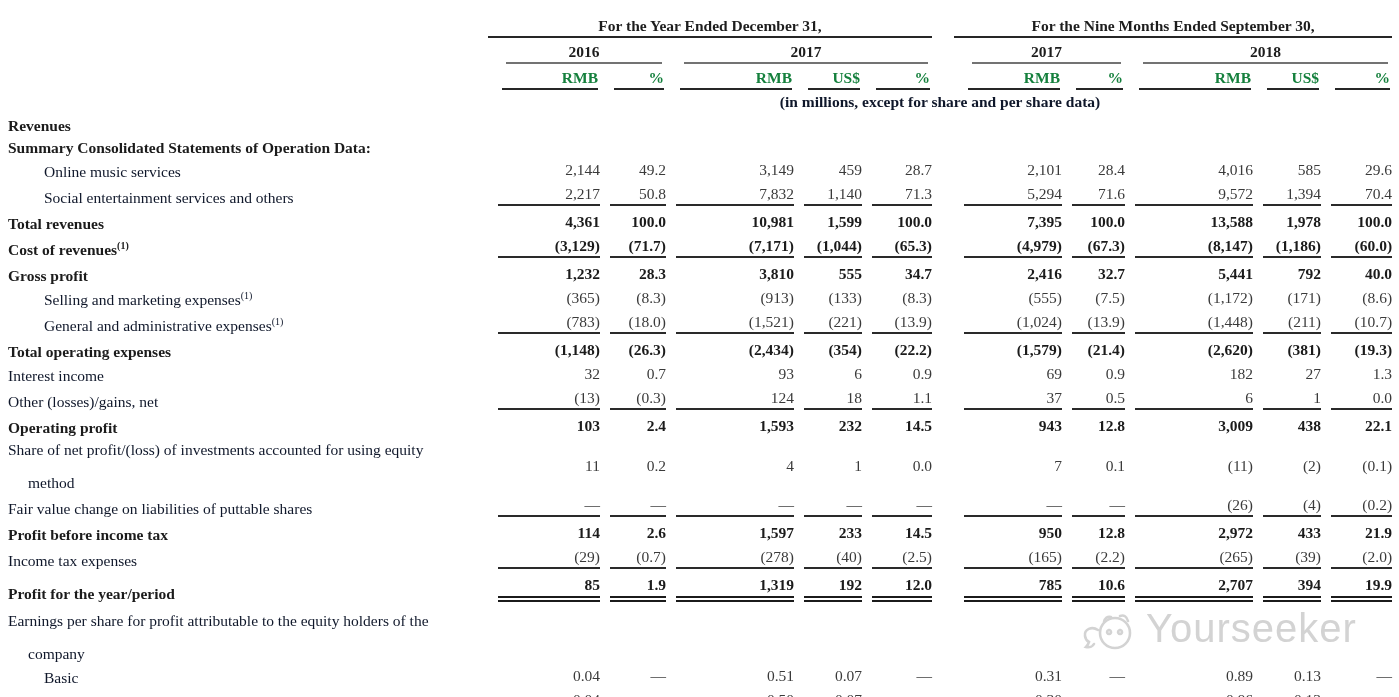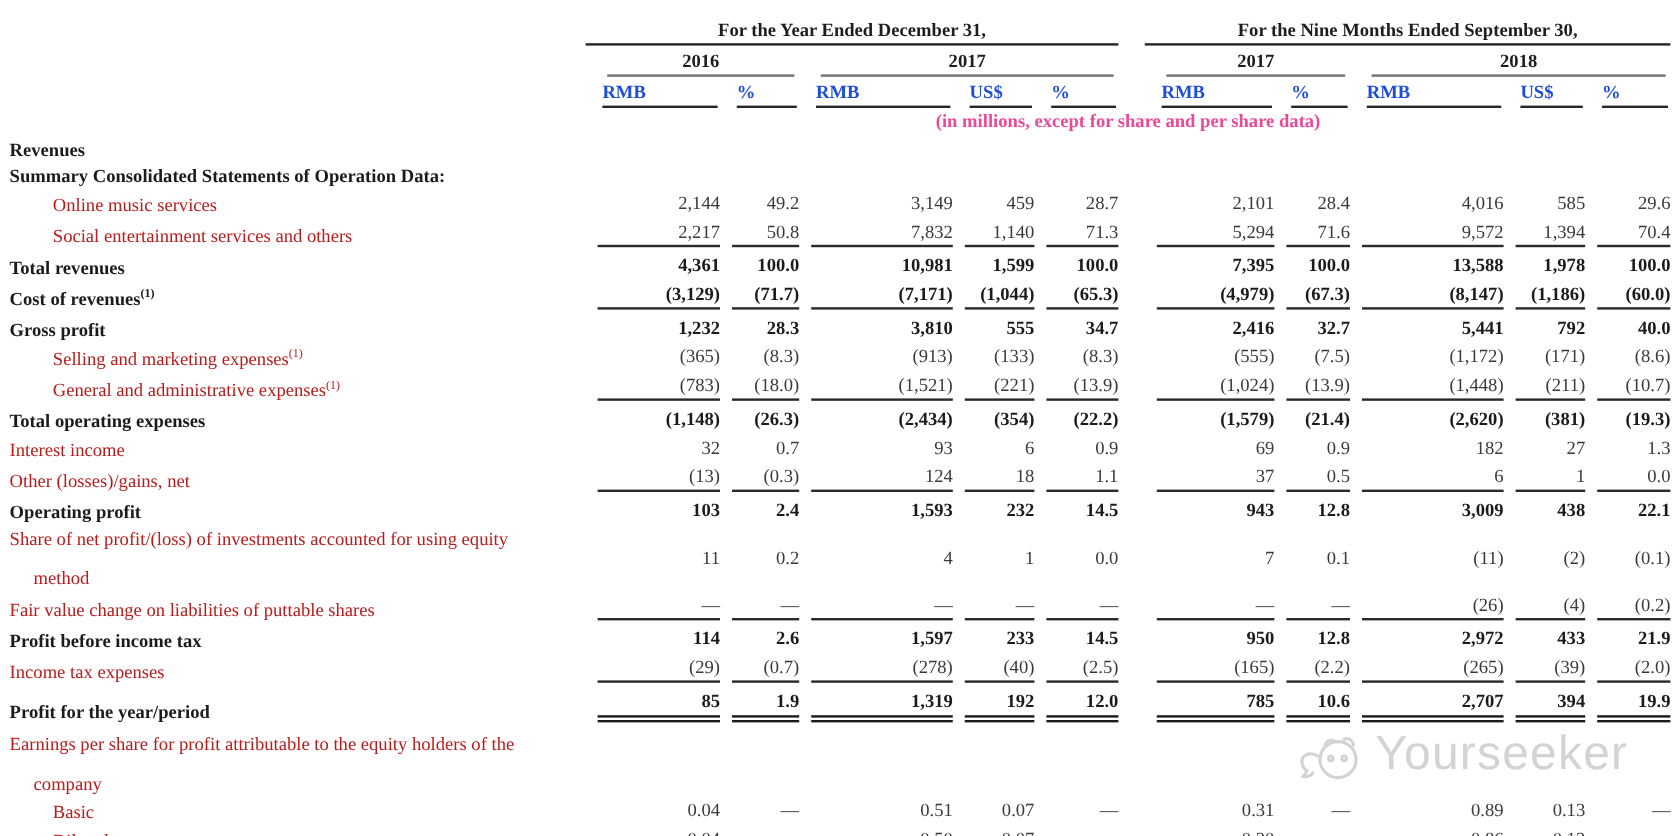--- a/index.html
+++ b/index.html
@@ -10,26 +10,26 @@
 
   table { border-collapse:collapse; table-layout:fixed; width:1392px; }
   td, th { font-size:15.5px; line-height:17px; vertical-align:bottom;
            padding:3px 0 2px 0; white-space:nowrap; font-weight:normal; }
 
   
   th.grp  { text-align:center; font-weight:bold; color:#1d1d1d; }
   th.grp .u  { display:block; border-bottom:2px solid #262626; padding-bottom:2px; }
   th.yr   { text-align:center; font-weight:bold; color:#1d1d1d; }
   th.yr .u   { display:block; border-bottom:2px solid #737373; padding-bottom:2px; margin:0 4px 0 18px; }
-  th.ch   { text-align:left; font-weight:bold; color:#1d4ed8; }
+  th.ch   { text-align:right; font-weight:bold; color:#15803d; }
   th.ch .u   { display:block; border-bottom:2px solid #262626; padding-bottom:2px; margin:0 2px 0 14px; }
-  th.note { text-align:center; font-weight:bold; color:#ec4899; padding-top:1px; padding-bottom:4px; }
+  th.note { text-align:center; font-weight:bold; color:#0f172a; padding-top:1px; padding-bottom:4px; }
 
   
-  td.lbl { text-align:left; color:#b91c1c; }
+  td.lbl { text-align:left; color:#0f172a; }
   td.lbl.ind0 { padding-left:8px; }
   td.lbl.ind1 { padding-left:44px; }
   td.lbl .wrap2 { padding-left:20px;margin-top:16px; }
   td.lbl.ind0 .wrap2 { padding-left:20px; }
   td.lbl sup { font-size:10px; vertical-align:super; line-height:0; }
 
   td.val { text-align:right; vertical-align:middle; color:#3a3a3a; }
   td.val .u { display:block; margin-left:10px; padding-bottom:2px; }
   td.val.sr .u { border-bottom:2px solid #2a2a2a; }
   td.val.dr .u { border-bottom:6px double #1b1b1b; padding-bottom:3px; }

